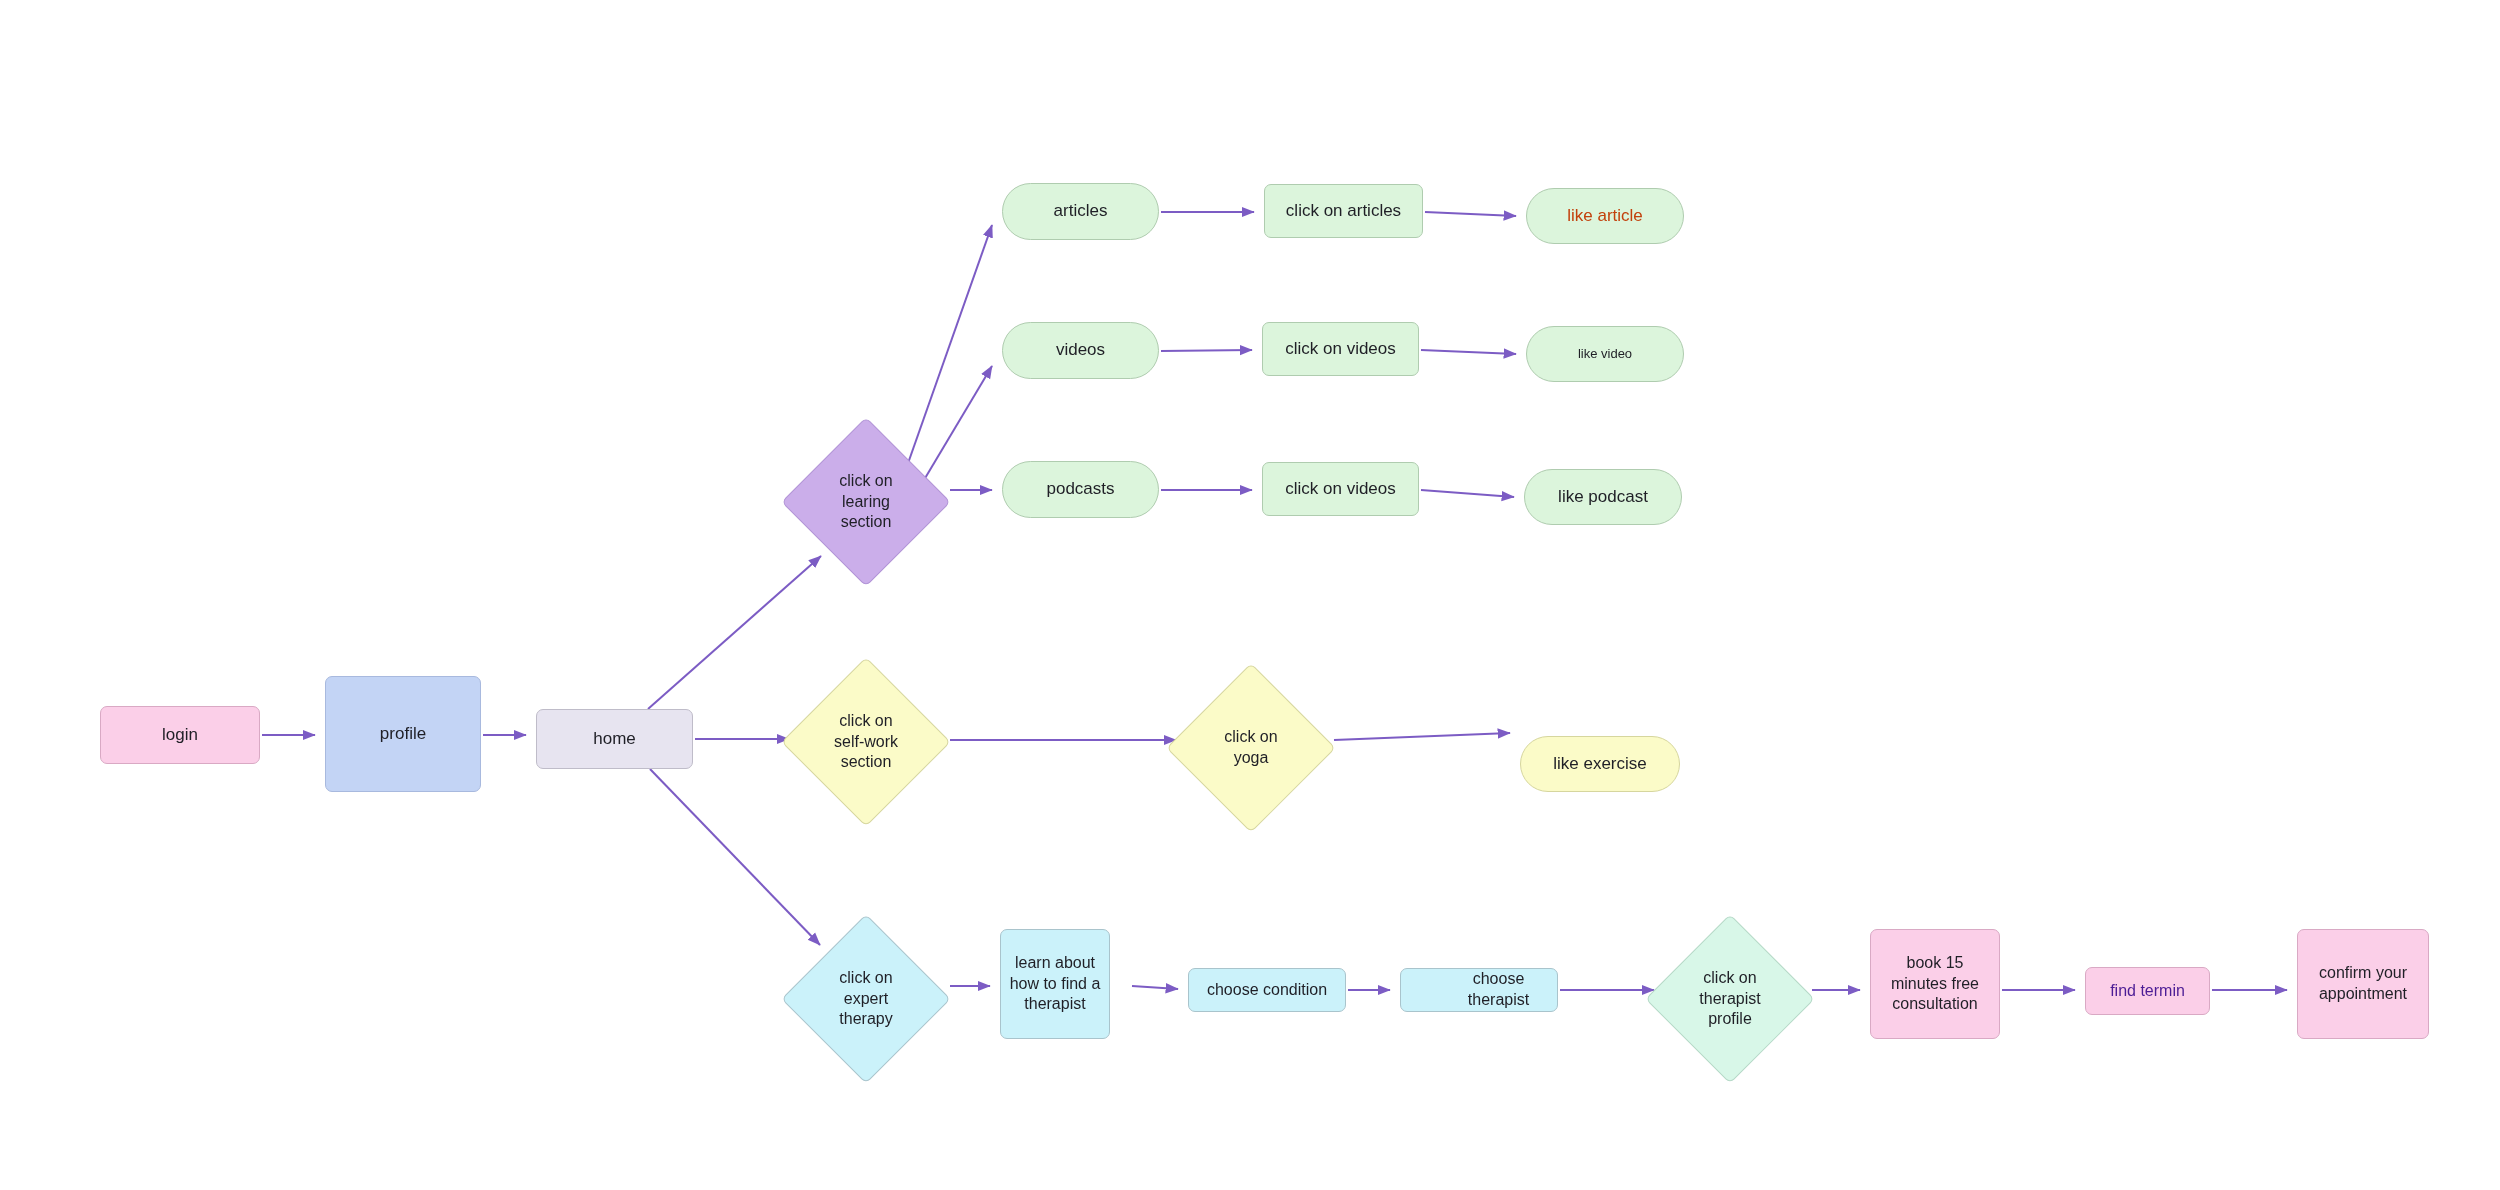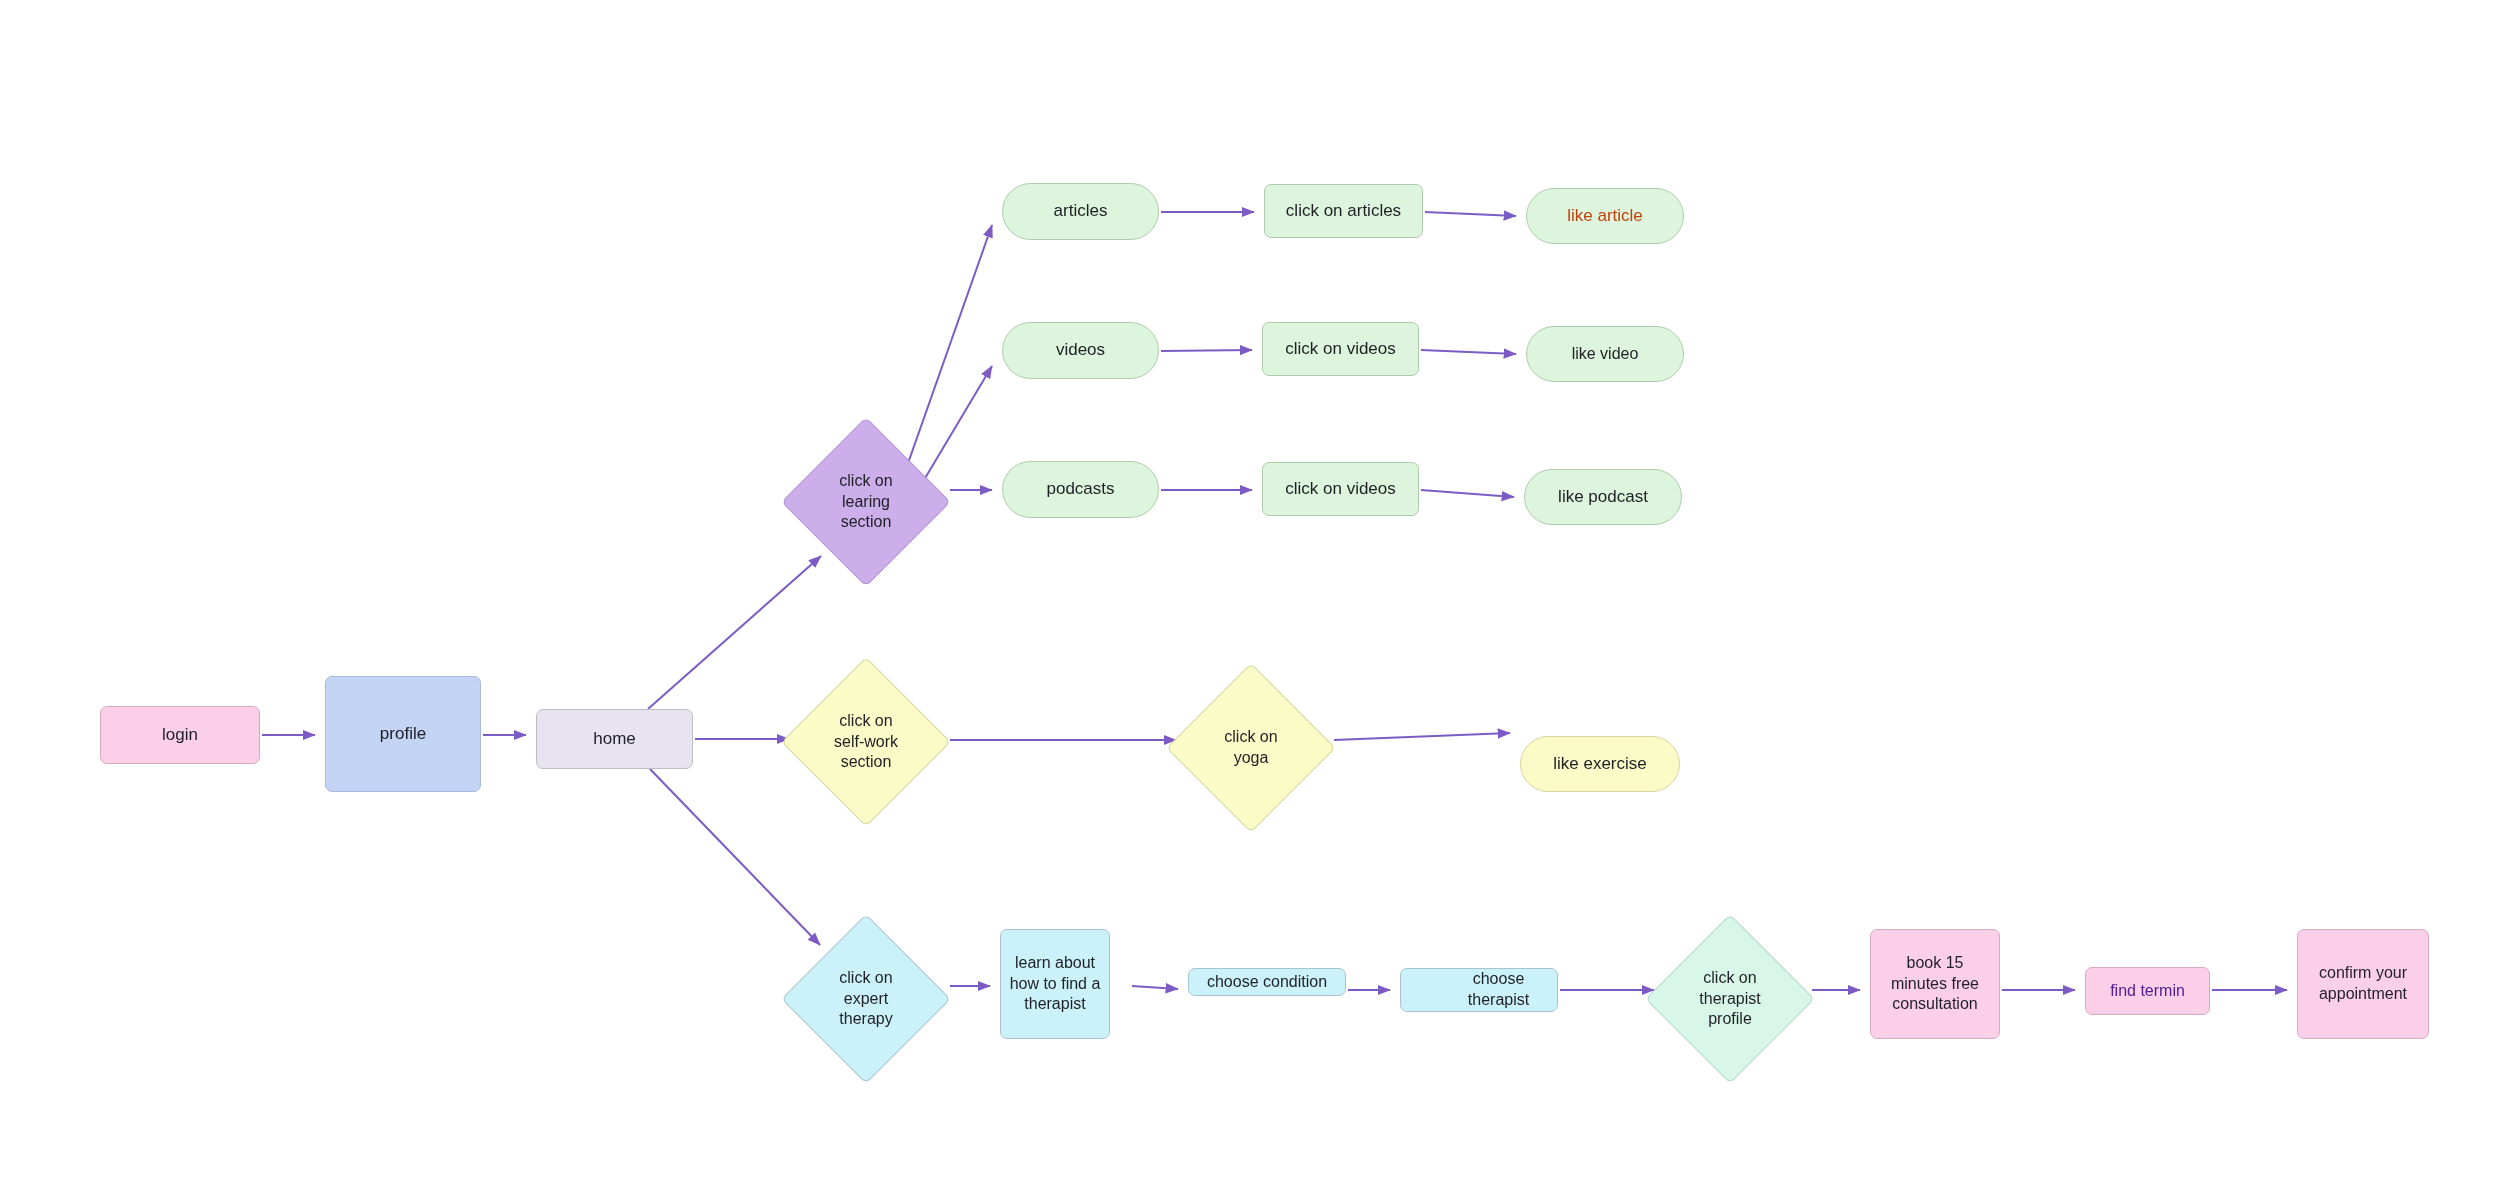--- a/index.html
+++ b/index.html
@@ -120,21 +120,21 @@
     </div>
     <div class="node shape-stadium" style="left: 1526px; top: 188px; width: 158px; height: 56px; font-size: 17px; color: #c2410c; background: rgb(220, 245, 220); border-color: rgb(175, 204, 175);">
       <span class="lbl">like article</span>
     </div>
     <div class="node shape-stadium" style="left: 1002px; top: 322px; width: 157px; height: 57px; font-size: 17px; color: rgb(31, 31, 38); background: rgb(220, 245, 220); border-color: rgb(175, 204, 175);">
       <span class="lbl">videos</span>
     </div>
     <div class="node shape-rect" style="left: 1262px; top: 322px; width: 157px; height: 54px; font-size: 17px; color: rgb(31, 31, 38); background: rgb(220, 245, 220); border-color: rgb(175, 204, 175);">
       <span class="lbl">click on videos</span>
     </div>
-    <div class="node shape-stadium" style="left: 1526px; top: 326px; width: 158px; height: 56px; font-size: 16px; color: rgb(31, 31, 38); background: rgb(220, 245, 220); border-color: rgb(175, 204, 175);">
+    <div class="node shape-stadium" style="left: 1526px; top: 326px; width: 158px; height: 56px; font-size: 13px; color: rgb(31, 31, 38); background: rgb(220, 245, 220); border-color: rgb(175, 204, 175);">
       <span class="lbl">like video</span>
     </div>
     <div class="node shape-stadium" style="left: 1002px; top: 461px; width: 157px; height: 57px; font-size: 17px; color: rgb(31, 31, 38); background: rgb(220, 245, 220); border-color: rgb(175, 204, 175); text-align: right;">
       <span class="lbl">podcasts</span>
     </div>
     <div class="node shape-rect" style="left: 1262px; top: 462px; width: 157px; height: 54px; font-size: 17px; color: rgb(31, 31, 38); background: rgb(220, 245, 220); border-color: rgb(175, 204, 175);">
       <span class="lbl">click on videos</span>
     </div>
     <div class="node shape-stadium" style="left: 1524px; top: 469px; width: 158px; height: 56px; font-size: 17px; color: rgb(31, 31, 38); background: rgb(220, 245, 220); border-color: rgb(175, 204, 175);">
       <span class="lbl">like podcast</span>
@@ -157,21 +157,21 @@
       <div class="dia-bg" style="background: rgb(203, 242, 250); border: 1.6px solid rgb(169, 196, 204);"></div>
       <span class="lbl">click on
 expert
 therapy</span>
     </div>
     <div class="node shape-rect" style="left: 1000px; top: 929px; width: 110px; height: 110px; font-size: 16px; color: rgb(31, 31, 38); background: rgb(203, 242, 250); border-color: rgb(169, 196, 204);">
       <span class="lbl">learn about
 how to find a
 therapist</span>
     </div>
-    <div class="node shape-rect" style="left: 1188px; top: 968px; width: 158px; height: 28px; font-size: 16px; color: rgb(31, 31, 38); background: rgb(203, 242, 250); border-color: rgb(169, 196, 204);">
+    <div class="node shape-rect" style="left: 1188px; top: 968px; width: 158px; height: 44px; font-size: 16px; color: rgb(31, 31, 38); background: rgb(203, 242, 250); border-color: rgb(169, 196, 204);">
       <span class="lbl">choose condition</span>
     </div>
     <div class="node shape-rect" style="left: 1400px; top: 968px; width: 158px; height: 44px; font-size: 16px; color: rgb(31, 31, 38); background: rgb(203, 242, 250); border-color: rgb(169, 196, 204); padding-left: 39px;">
       <span class="lbl">choose therapist</span>
     </div>
     <div class="node shape-diamond" style="left: 1648px; top: 917px; width: 164px; height: 164px; font-size: 16px; color: rgb(31, 31, 38);">
       <div class="dia-bg" style="background: rgb(216, 247, 232); border: 1.6px solid rgb(180, 216, 198);"></div>
       <span class="lbl">click on
 therapist
 profile</span>

